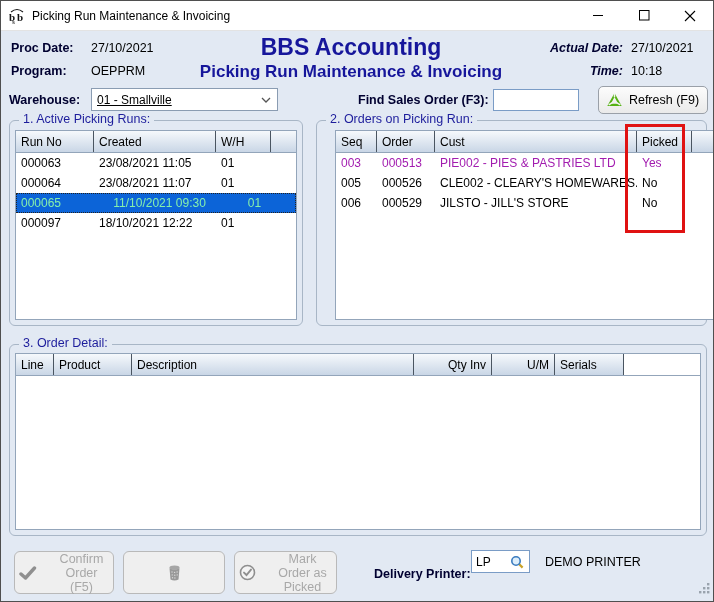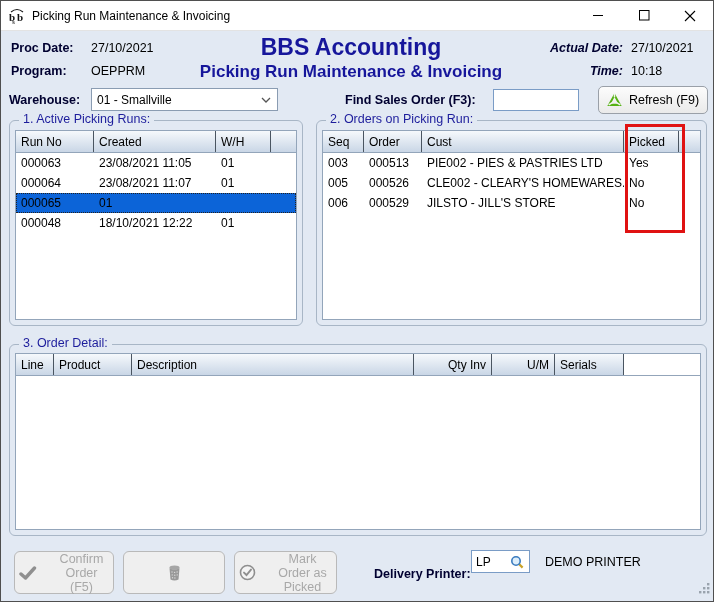--- a/index.html
+++ b/index.html
@@ -23,50 +23,50 @@
   .hdr-right{ position:absolute; right:6px; top:10px; display:grid; grid-template-columns:auto 76px; column-gap:8px; row-gap:9px;}
   .hdr-right .lbl{ text-align:right;font-style:italic;}
   .app-title{ position:absolute; top:3px; left:120px; width:460px; text-align:center;
               font-size:23px; font-weight:bold; color:#16169b;}
   .app-subtitle{ position:absolute; top:31px; left:100px; width:500px; text-align:center;
               font-size:17px; font-weight:bold; color:#16169b;}
   
   .warehouse-label{ position:absolute; left:8px; top:62px;}
   .warehouse-select{ position:absolute; left:90px; top:57px; width:187px; height:23px;
       background:#fff; border:1px solid #8a9cb2; display:flex; align-items:center;
-      font-size:12px; padding-left:5px;}
+      font-size:12px; padding-left:5px;text-decoration:underline;}
   .warehouse-select .chev{ margin-left:auto; margin-right:6px; display:flex;}
-  .find-label{ position:absolute; left:344px; top:62px;}
+  .find-label{ position:absolute; left:357px; top:62px;}
   .find-input{ position:absolute; left:492px; top:58px; width:86px; height:22px;
       border:1px solid #7a9cc6; background:#fff; font-size:12px; padding:0 3px;
       font-family:"Liberation Sans",sans-serif;}
   .refresh-btn{ position:absolute; left:597px; top:55px; width:110px; height:28px;
       border:1px solid #9aa0a8; border-radius:5px; background:linear-gradient(#fcfcfc,#eaeaea);
       display:flex; align-items:center; justify-content:center; gap:7px; font-size:12.5px; color:#000;text-align:center;}
   
   .group{ position:absolute; border:1px solid #a8b6c6; border-radius:6px;}
   .legend{ position:absolute; top:-9px; left:9px; background:#e2e9f3; padding:0 4px;
       font-size:12.5px; color:#1d1d9c; white-space:nowrap;}
   .group-runs{ left:8px; top:89px; width:294px; height:206px;}
   .group-orders{ left:315px; top:89px; width:391px; height:206px;}
   .group-detail{ left:8px; top:313px; width:698px; height:192px;}
   .list{ position:absolute; background:#fff; border:1px solid #93a5ba; overflow:hidden;}
   .list-runs{ left:5px; top:9px; width:282px; height:190px;}
-  .list-orders{ left:5px; top:9px; width:379px; height:190px;}
+  .list-orders{ left:18px; top:9px; width:379px; height:190px;}
   .list-detail{ left:5px; top:8px; width:686px; height:177px;}
   .lhead{ display:flex; height:22px; background:linear-gradient(#f6f9fc,#c9d6e6);
       border-bottom:1px solid #93a5ba; font-size:12px; color:#000;}
   .hc{ display:flex; align-items:center; padding:0 5px; border-right:1px solid #4a5561; overflow:hidden; white-space:nowrap;}
   .hc.right{ justify-content:flex-end;}
   .hc.fill{ flex:1; border-right:none;}
   .hc.whitefill{ flex:1; border-right:none; background:#fff;}
   .row{ display:flex; height:20px; font-size:12px; line-height:20px; color:#000;}
   .cell{ padding:0 5px; white-space:nowrap; overflow:hidden;}
-  .row.selected{ background:#0c64d8; color:#000000; outline:1px dotted #222; outline-offset:-1px;}
-  .row.linkblue{ color:#000000;}
+  .row.selected{ background:#0c64d8; color:#86efac; outline:1px dotted #222; outline-offset:-1px;gap:17px;}
+  .row.linkblue{ color:#a21caf;}
   .w1a{width:78px}.w1b{width:122px}.w1c{width:55px}
   .w2a{width:41px}.w2b{width:58px}.w2c{width:202px}.w2d{width:55px}
   .w3a{width:38px}.w3b{width:78px}.w3c{width:282px}.w3d{width:78px}.w3e{width:63px}.w3f{width:69px}
   .red-box{ position:absolute; left:308px; top:3px; width:60px; height:109px;
       border:3px solid #e01212; pointer-events:none;}
   
   .btn{ position:absolute; top:520px; height:43px; background:#efefef; border:1px solid #b9b9b9;
       border-radius:6px; color:#a8a8a8; font-size:12.5px; display:flex; align-items:center;
       justify-content:center; gap:5px; padding:0 4px; text-align:center;}
   .btn .txt{ line-height:14px;margin-left:12px;}
@@ -171,24 +171,25 @@
           <div class="cell w1b">23/08/2021 11:05</div>
           <div class="cell w1c">01</div>
         </div>
         <div class="row">
           <div class="cell w1a">000064</div>
           <div class="cell w1b">23/08/2021 11:07</div>
           <div class="cell w1c">01</div>
         </div>
         <div class="row selected">
           <div class="cell w1a">000065</div>
+          <div class="cell w1b">11/10/2021 09:30</div>
           <div class="cell w1c">01</div>
         </div>
         <div class="row">
-          <div class="cell w1a">000048</div>
+          <div class="cell w1a">000097</div>
           <div class="cell w1b">18/10/2021 12:22</div>
           <div class="cell w1c">01</div>
         </div>
       </div>
     </div>
 
     <div class="group group-orders">
       <span class="legend">2. Orders on Picking Run:</span>
       <div class="list list-orders">
         <div class="lhead">

